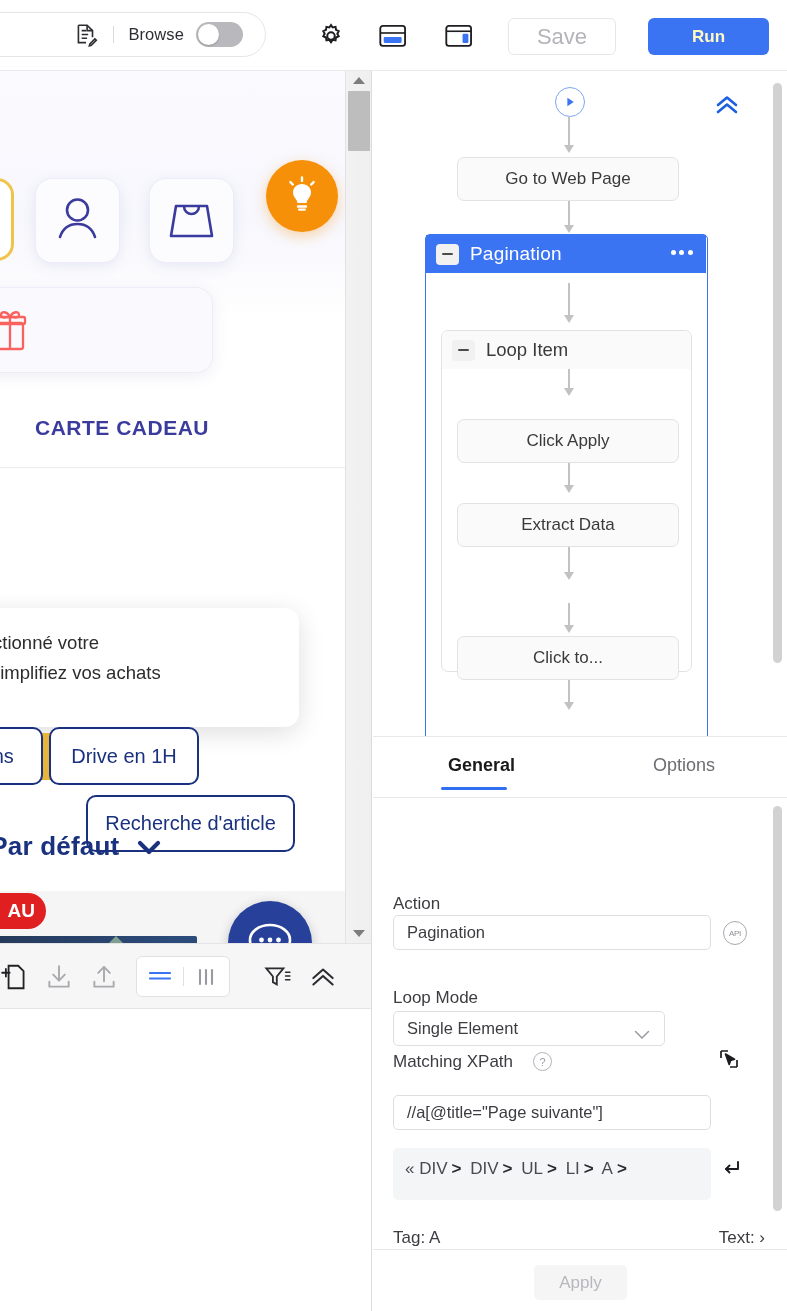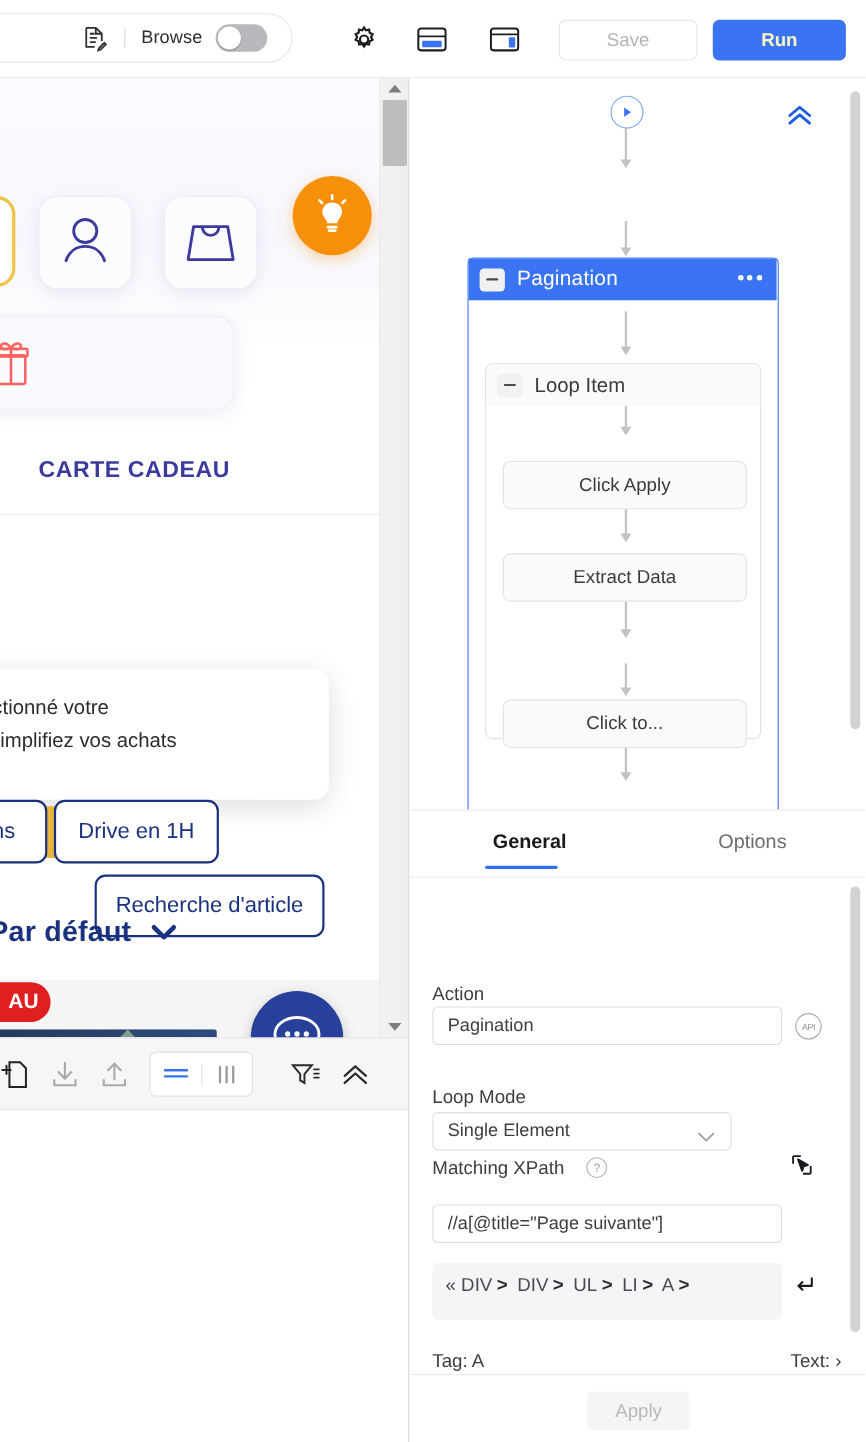--- a/index.html
+++ b/index.html
@@ -32,23 +32,23 @@
   }
   .toggle .knob{
     position:absolute;left:2px;top:2px;width:21px;height:21px;border-radius:50%;
     background:#fff;box-shadow:0 1px 2px rgba(0,0,0,.2);
   }
   .tb-icon{position:absolute;top:21px;width:28px;height:28px;cursor:pointer;}
   .ic-gear{left:317px;top:22px;}
   .ic-layout-h{left:379px;top:23px;}
   .ic-layout-v{left:445px;top:23px;}
   .btn-save{
-    position:absolute;left:508px;top:18px;width:126px;height:37px;
+    position:absolute;left:508px;top:18px;width:108px;height:37px;
     border:1px solid #e7e7ea;border-radius:6px;background:#fff;color:#b3b3b9;
-    font-size:17px;font-family:"Liberation Sans",sans-serif;cursor:default;
+    font-size:22px;font-family:"Liberation Sans",sans-serif;cursor:default;
     display:flex;align-items:center;justify-content:center;box-sizing:border-box;
   }
   .btn-run{
     position:absolute;left:648px;top:18px;width:121px;height:37px;
     border:none;border-radius:6px;background:#3b74f2;color:#fef9c3;
     font-size:17px;font-weight:bold;font-family:"Liberation Sans",sans-serif;cursor:pointer;
     display:flex;align-items:center;justify-content:center;
   }
 
   
@@ -466,20 +466,21 @@
     <span class="collapse-chev">
       <svg viewBox="0 0 28 26" width="28" height="26" fill="none" stroke="#1c5fe0" stroke-width="2.6" stroke-linecap="round" stroke-linejoin="round">
         <path d="M5 12l9-7.5 9 7.5"></path>
         <path d="M5 19l9-7.5 9 7.5"></path>
       </svg>
     </span>
 
     <div class="arrow-v" style="left:195px;top:45px;height:33px"></div>
     <div class="arrow-head" style="left:190.5px;top:74px"></div>
 
+    <div class="node" style="left:84px;top:86px;width:222px;height:44px">Go to Web Page</div>
 
     <div class="arrow-v" style="left:195px;top:130px;height:27px"></div>
     <div class="arrow-head" style="left:190.5px;top:154px"></div>
 
     <div class="pagination-box">
       <div class="pag-head">
         <span class="minus-btn">
             <span class="bar"></span>
           </span>
         <span class="pag-title">Pagination</span>

